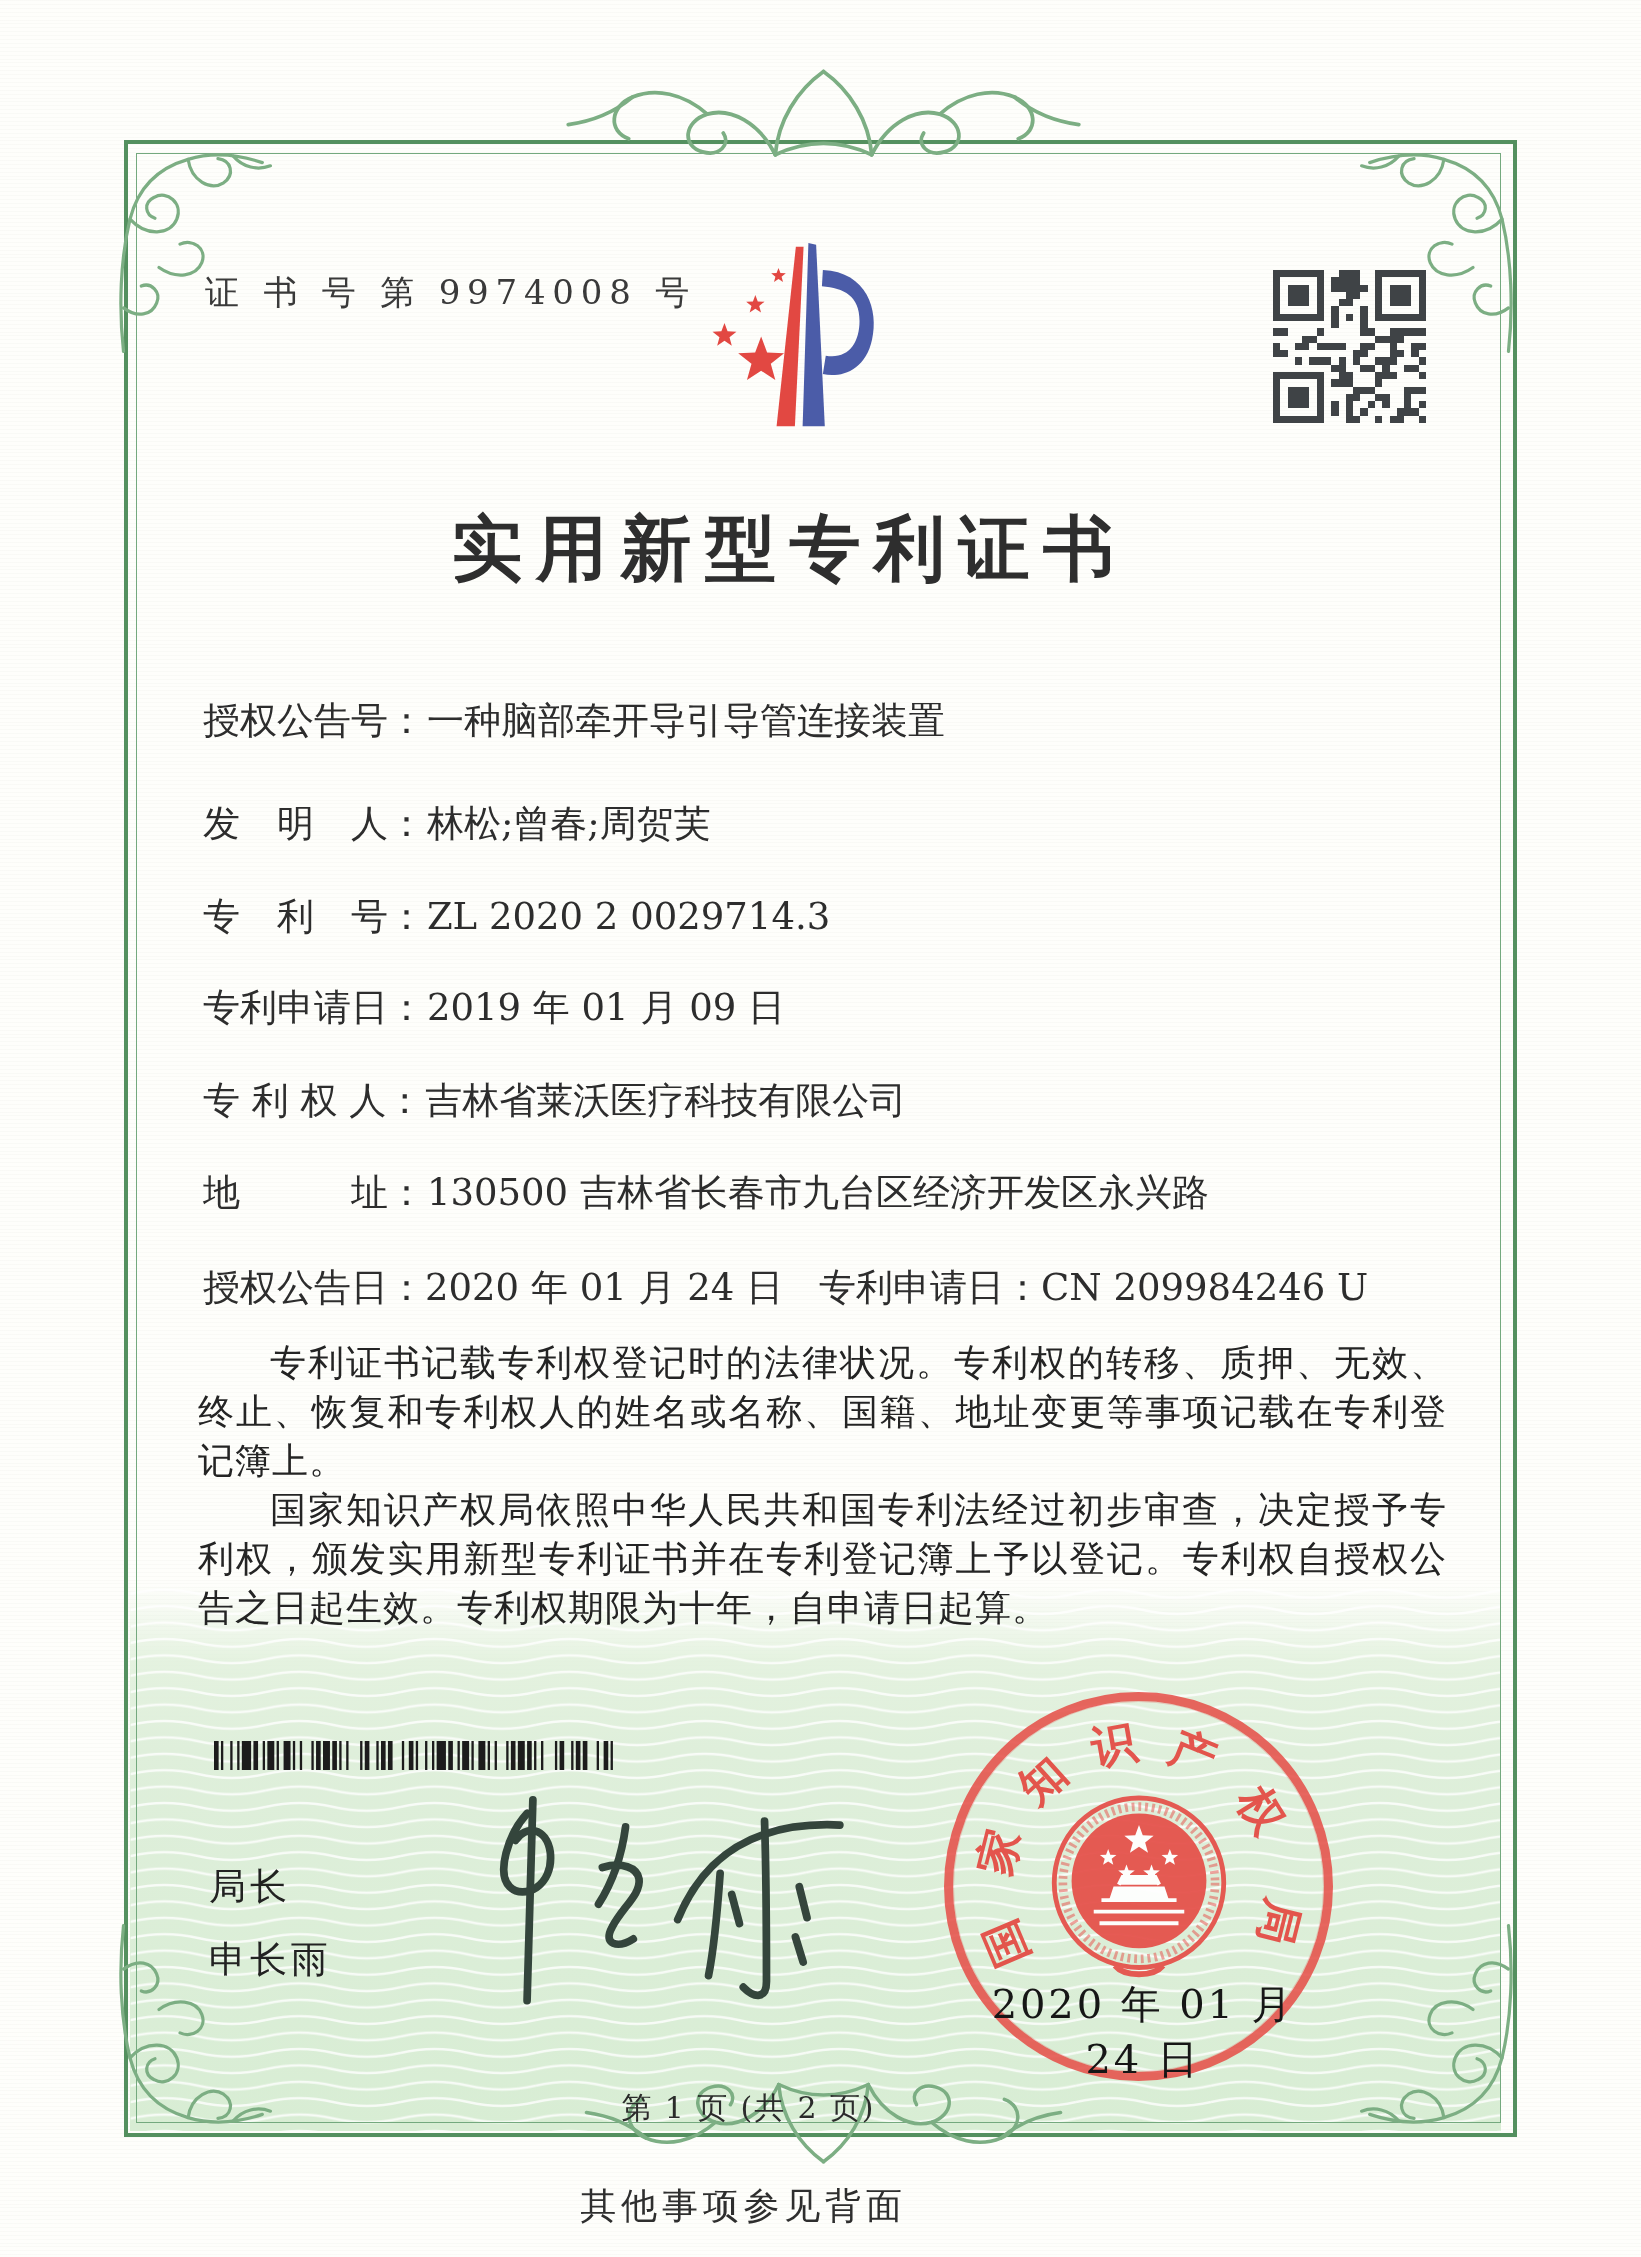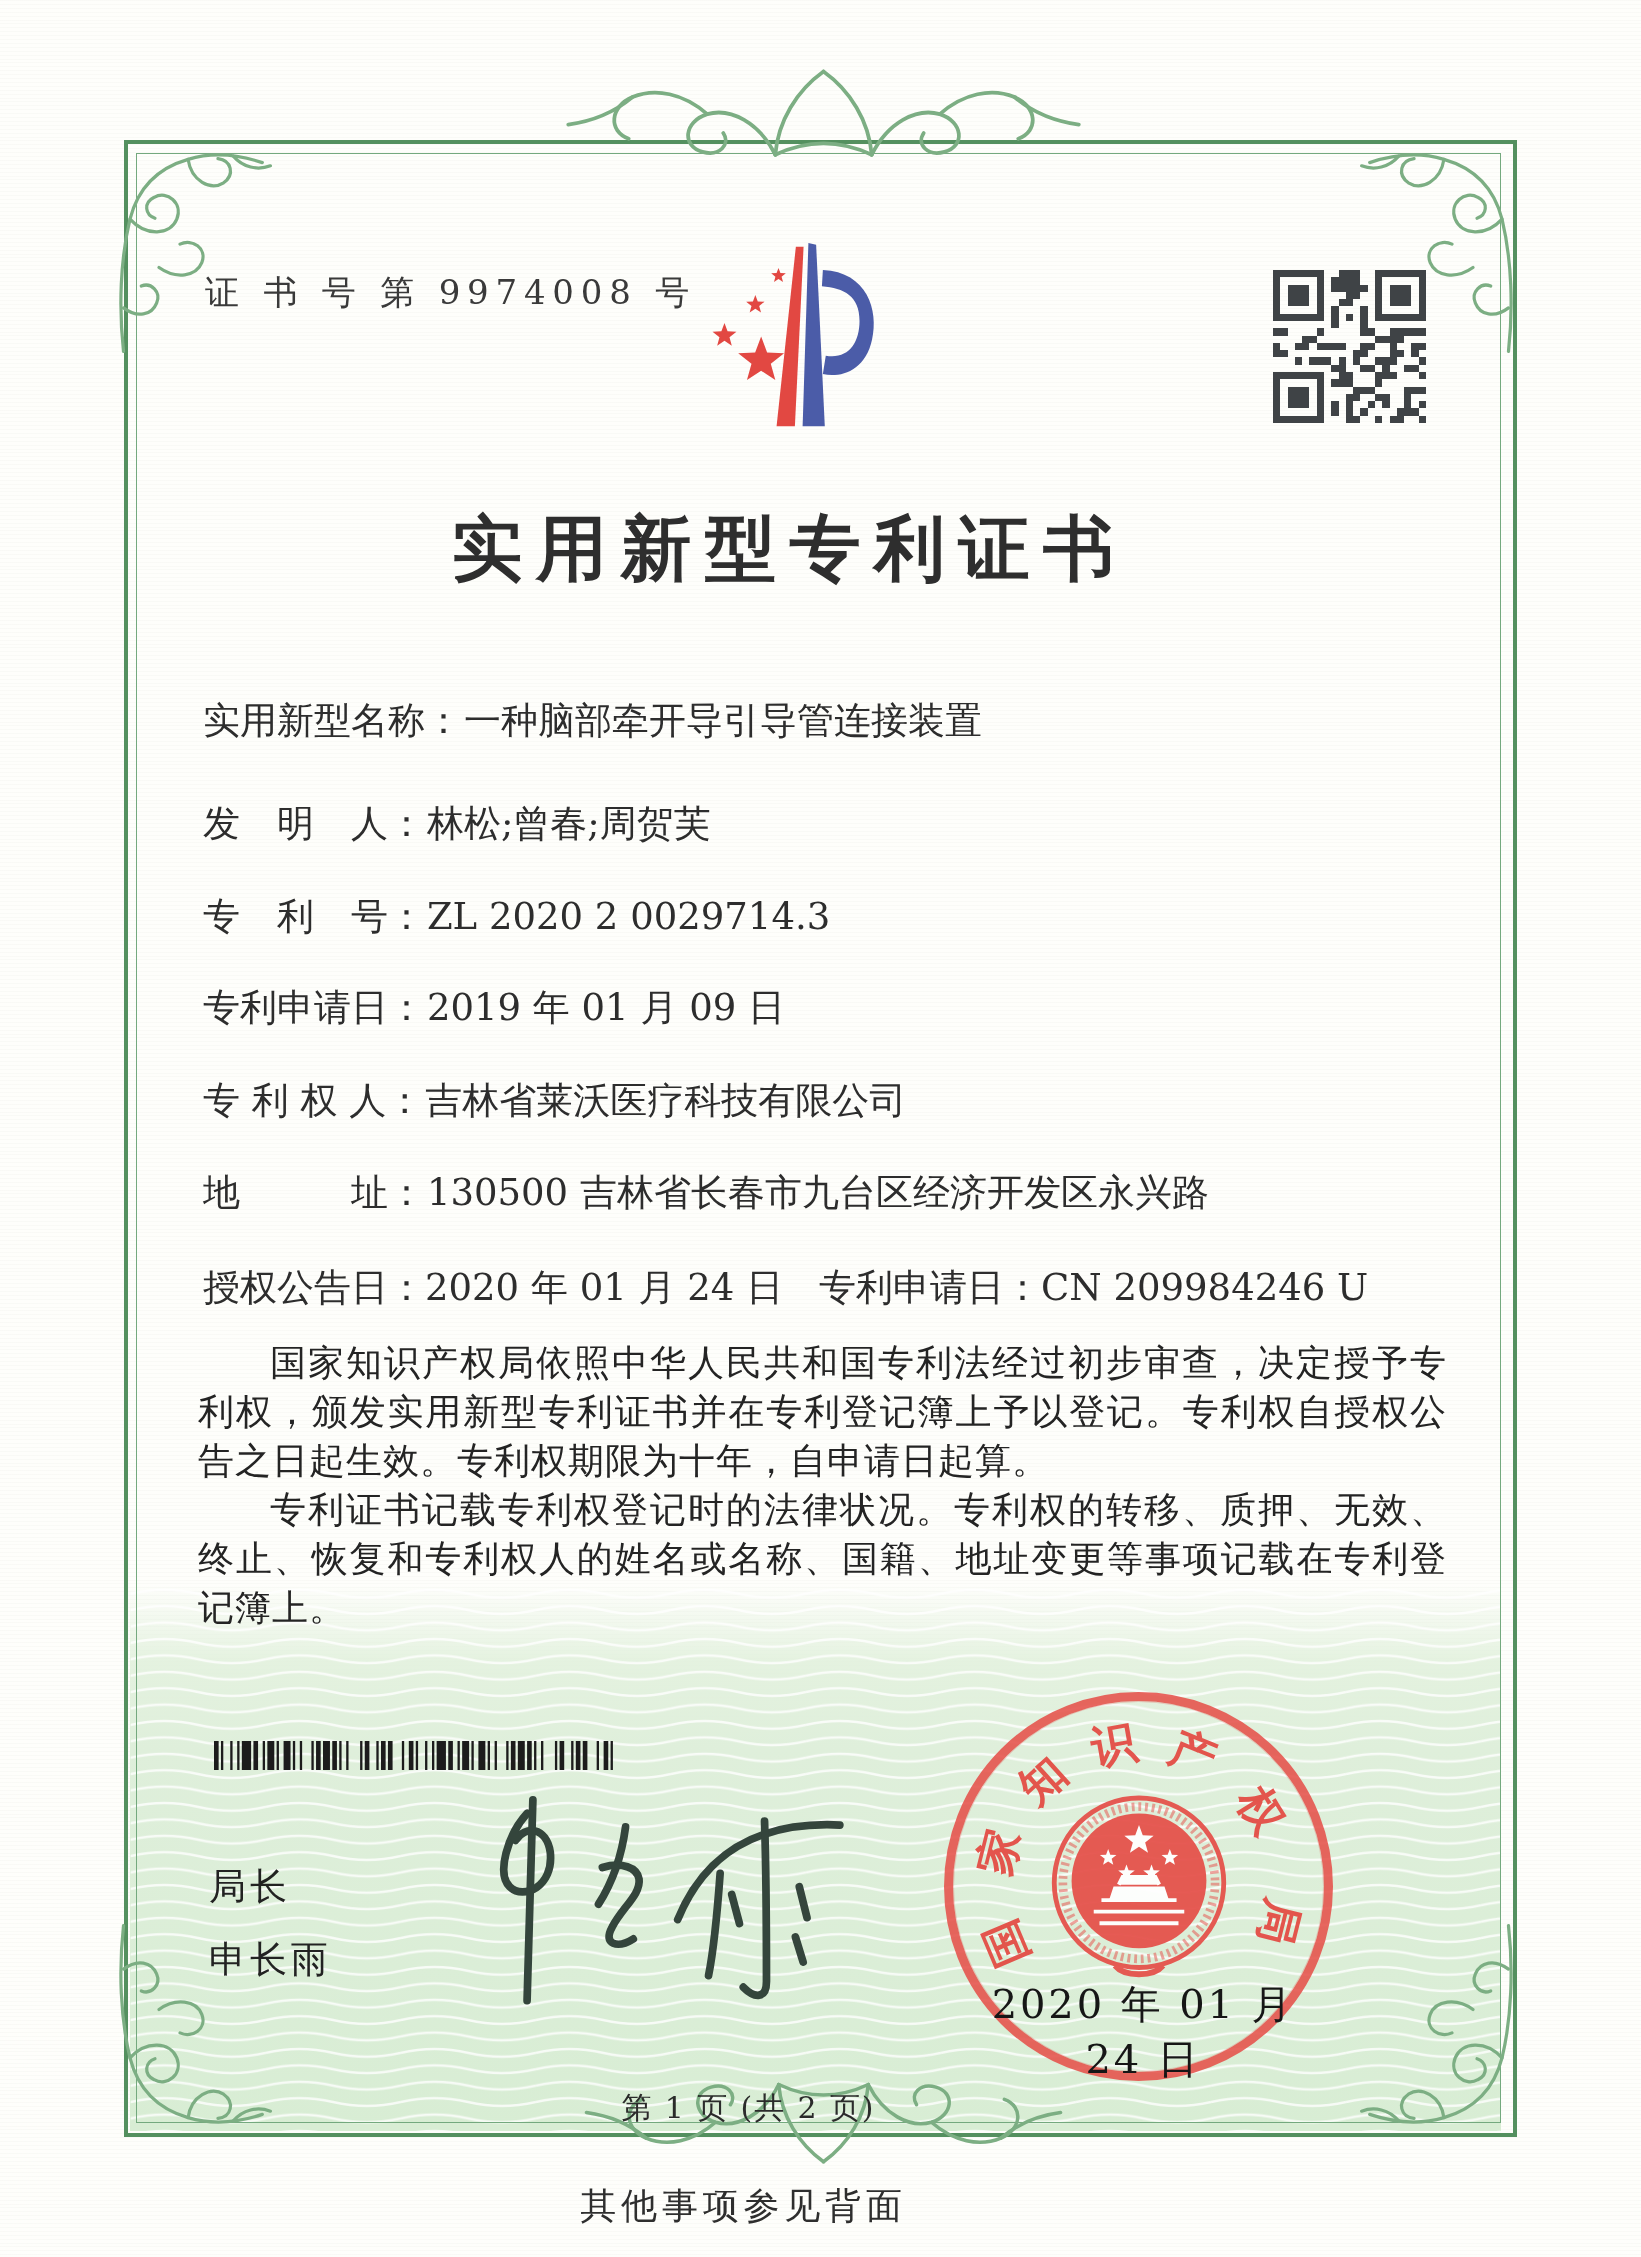--- a/index.html
+++ b/index.html
@@ -351,21 +351,21 @@
     <rect x="11" y="20" width="1" height="1" fill="#3f4346"></rect>
     <rect x="14" y="20" width="1" height="1" fill="#3f4346"></rect>
     <rect x="16" y="20" width="1" height="1" fill="#3f4346"></rect>
     <rect x="17" y="20" width="1" height="1" fill="#3f4346"></rect>
     <rect x="20" y="20" width="1" height="1" fill="#3f4346"></rect>
   </svg>
 
 <div class="title">实用新型专利证书</div>
 
 <div class="frow" style="top:696px">
-  <span class="lbl">实用新型名称：</span><span class="val">一种脑部牵开导引导管连接装置</span>
+  <span class="lbl">授权公告号：</span><span class="val">一种脑部牵开导引导管连接装置</span>
 </div>
 <div class="frow" style="top:799px">
   <span class="lbl">发　明　人：</span><span class="val">林松;曾春;周贺芙</span>
 </div>
 <div class="frow" style="top:892px">
   <span class="lbl">专　利　号：</span><span class="val">ZL 2020 2 0029714.3</span>
 </div>
 <div class="frow" style="top:983px">
   <span class="lbl">专利申请日：</span><span class="val">2019 年 01 月 09 日</span>
 </div>
@@ -374,22 +374,22 @@
 </div>
 <div class="frow" style="top:1168px">
   <span class="lbl">地　　　址：</span><span class="val">130500 吉林省长春市九台区经济开发区永兴路</span>
 </div>
 <div class="frow" style="top:1263px">
   <span>授权公告日：</span><span>2020 年 01 月 24 日</span>
   <span class="grant-no"><span>专利申请日：</span><span>CN 209984246 U</span></span>
 </div>
 
 <div class="paras">
+  <p>专利证书记载专利权登记时的法律状况。专利权的转移、质押、无效、终止、恢复和专利权人的姓名或名称、国籍、地址变更等事项记载在专利登记簿上。</p>
   <p>国家知识产权局依照中华人民共和国专利法经过初步审查，决定授予专利权，颁发实用新型专利证书并在专利登记簿上予以登记。专利权自授权公告之日起生效。专利权期限为十年，自申请日起算。</p>
-  <p>专利证书记载专利权登记时的法律状况。专利权的转移、质押、无效、终止、恢复和专利权人的姓名或名称、国籍、地址变更等事项记载在专利登记簿上。</p>
 </div>
 
 <svg class="barcode" id="barcode-svg" viewBox="0 0 416 30" preserveAspectRatio="none">
     <rect x="0.0" y="0" width="4.8" height="30" fill="#1c1c1c"></rect>
     <rect x="7.2" y="0" width="2.4" height="30" fill="#1c1c1c"></rect>
     <rect x="16.8" y="0" width="2.4" height="30" fill="#1c1c1c"></rect>
     <rect x="24.0" y="0" width="2.4" height="30" fill="#1c1c1c"></rect>
     <rect x="28.8" y="0" width="9.6" height="30" fill="#1c1c1c"></rect>
     <rect x="40.8" y="0" width="4.8" height="30" fill="#1c1c1c"></rect>
     <rect x="50.4" y="0" width="2.4" height="30" fill="#1c1c1c"></rect>

